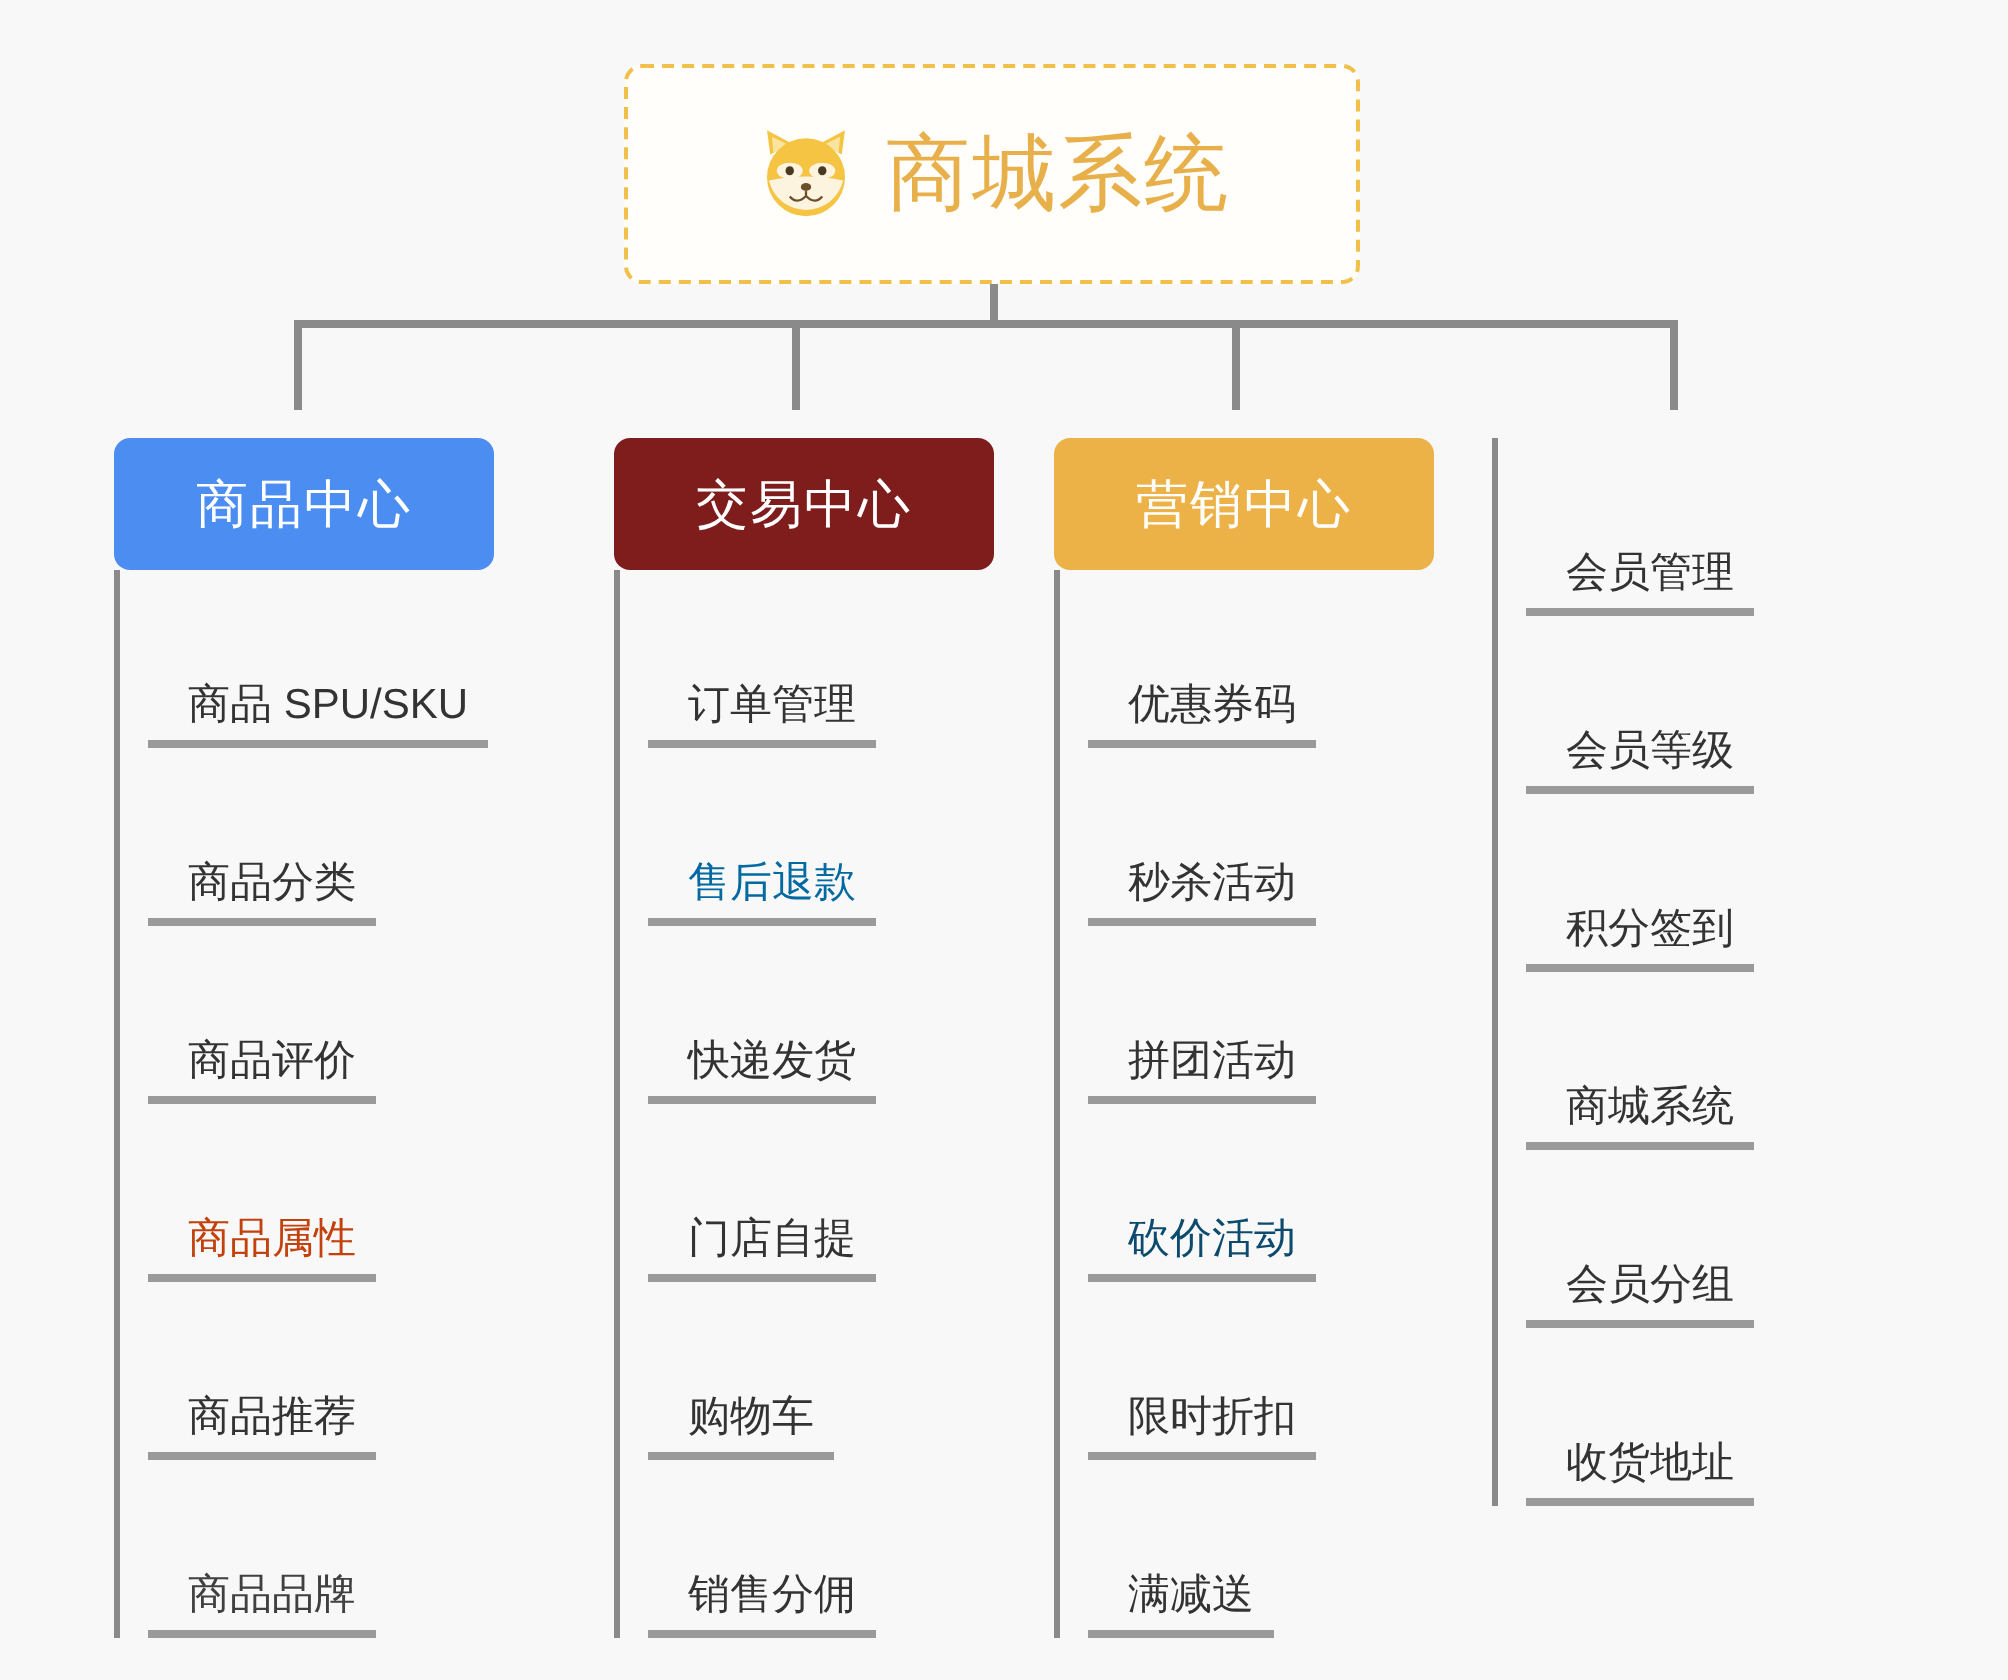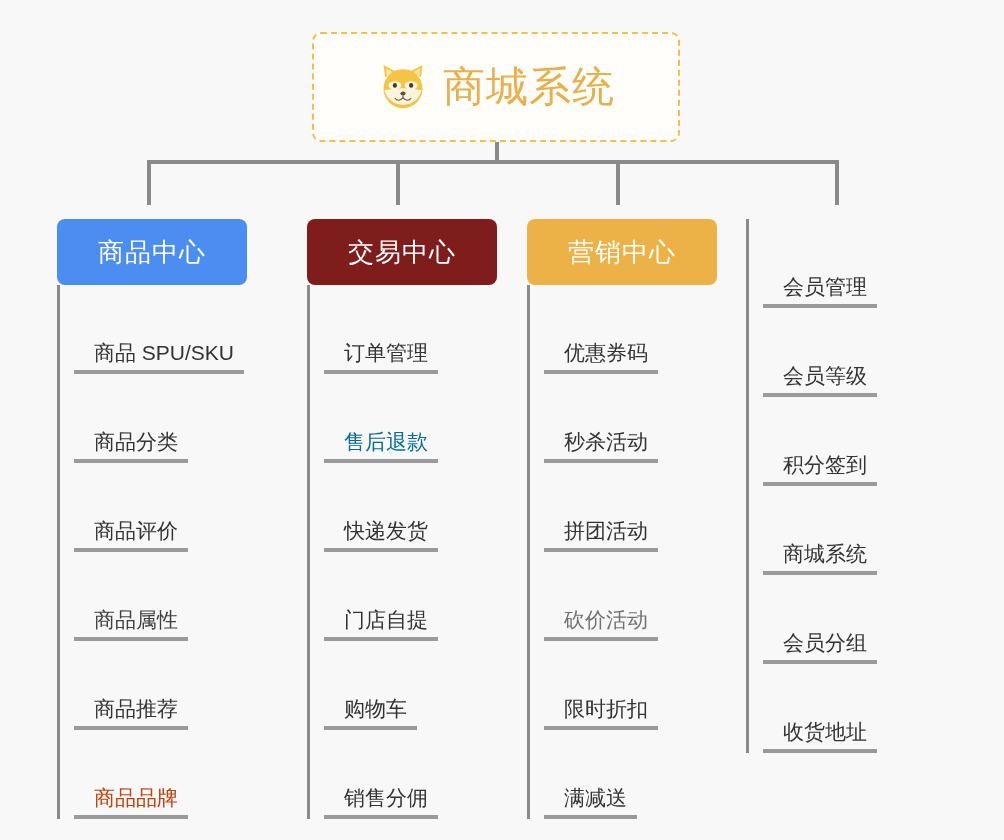--- a/index.html
+++ b/index.html
@@ -170,27 +170,27 @@
       <li class="leaf-item">
           <span class="leaf-label" style="color: rgb(51, 51, 51); border-bottom-color: rgb(154, 154, 154);">商品 SPU/SKU</span>
         </li>
       <li class="leaf-item">
           <span class="leaf-label" style="color: rgb(51, 51, 51); border-bottom-color: rgb(154, 154, 154);">商品分类</span>
         </li>
       <li class="leaf-item">
           <span class="leaf-label" style="color: rgb(51, 51, 51); border-bottom-color: rgb(154, 154, 154);">商品评价</span>
         </li>
       <li class="leaf-item">
-          <span class="leaf-label" style="color: #404040; border-bottom-color: rgb(154, 154, 154);">商品属性</span>
+          <span class="leaf-label" style="color: #c2410c; border-bottom-color: rgb(154, 154, 154);">商品属性</span>
         </li>
       <li class="leaf-item">
           <span class="leaf-label" style="color: rgb(51, 51, 51); border-bottom-color: rgb(154, 154, 154);">商品推荐</span>
         </li>
       <li class="leaf-item">
-          <span class="leaf-label" style="color: #c2410c; border-bottom-color: rgb(154, 154, 154);">商品品牌</span>
+          <span class="leaf-label" style="color: #404040; border-bottom-color: rgb(154, 154, 154);">商品品牌</span>
         </li>
     </ul>
   </div>
 
   <div class="branch" style="left:307px;">
     <div class="cat-box" style="background: #7f1d1d;">
       <span>交易中心</span>
     </div>
     <ul class="leaf-list" style="border-left-color: rgb(138, 138, 138); text-align: right;">
       <li class="leaf-item">
@@ -222,21 +222,21 @@
       <li class="leaf-item">
           <span class="leaf-label" style="color: rgb(51, 51, 51); border-bottom-color: rgb(154, 154, 154);">优惠券码</span>
         </li>
       <li class="leaf-item">
           <span class="leaf-label" style="color: rgb(51, 51, 51); border-bottom-color: rgb(154, 154, 154);">秒杀活动</span>
         </li>
       <li class="leaf-item">
           <span class="leaf-label" style="color: rgb(51, 51, 51); border-bottom-color: rgb(154, 154, 154);">拼团活动</span>
         </li>
       <li class="leaf-item">
-          <span class="leaf-label" style="color: #737373; border-bottom-color: rgb(154, 154, 154);">砍价活动</span>
+          <span class="leaf-label" style="color: #0c4a6e; border-bottom-color: rgb(154, 154, 154);">砍价活动</span>
         </li>
       <li class="leaf-item">
           <span class="leaf-label" style="color: rgb(51, 51, 51); border-bottom-color: rgb(154, 154, 154);">限时折扣</span>
         </li>
       <li class="leaf-item">
           <span class="leaf-label" style="color: rgb(51, 51, 51); border-bottom-color: rgb(154, 154, 154);">满减送</span>
         </li>
     </ul>
   </div>
 

